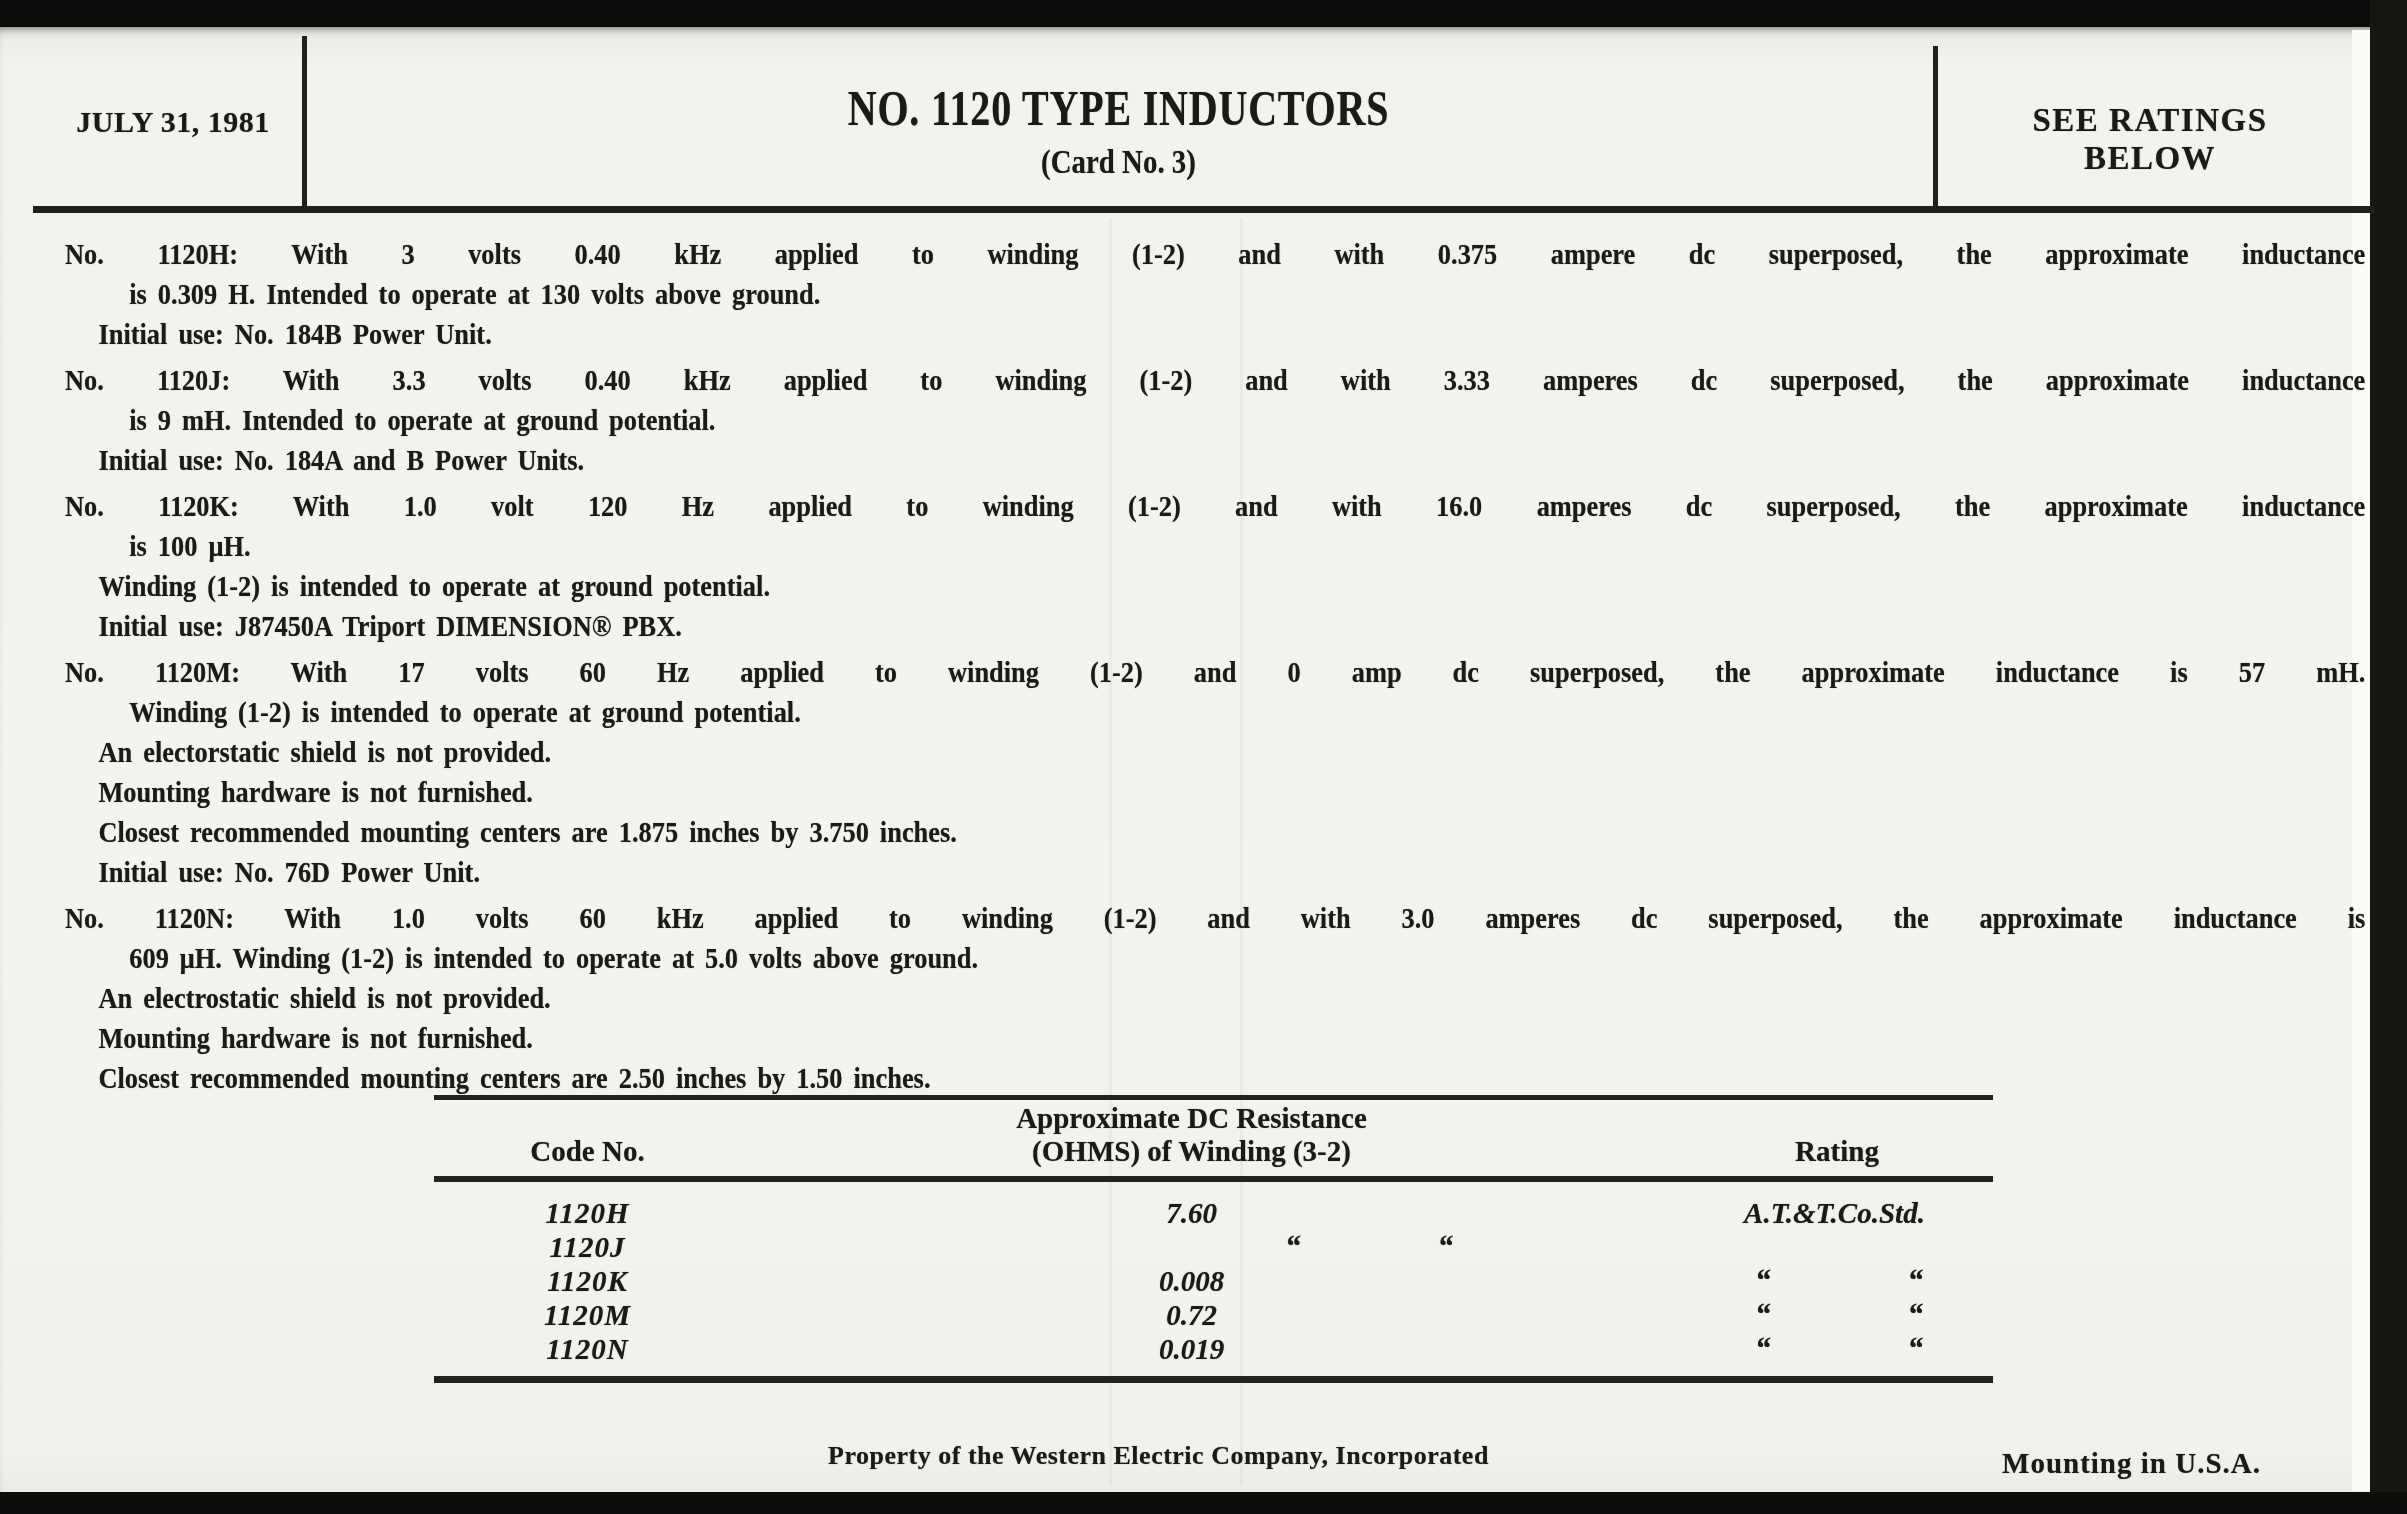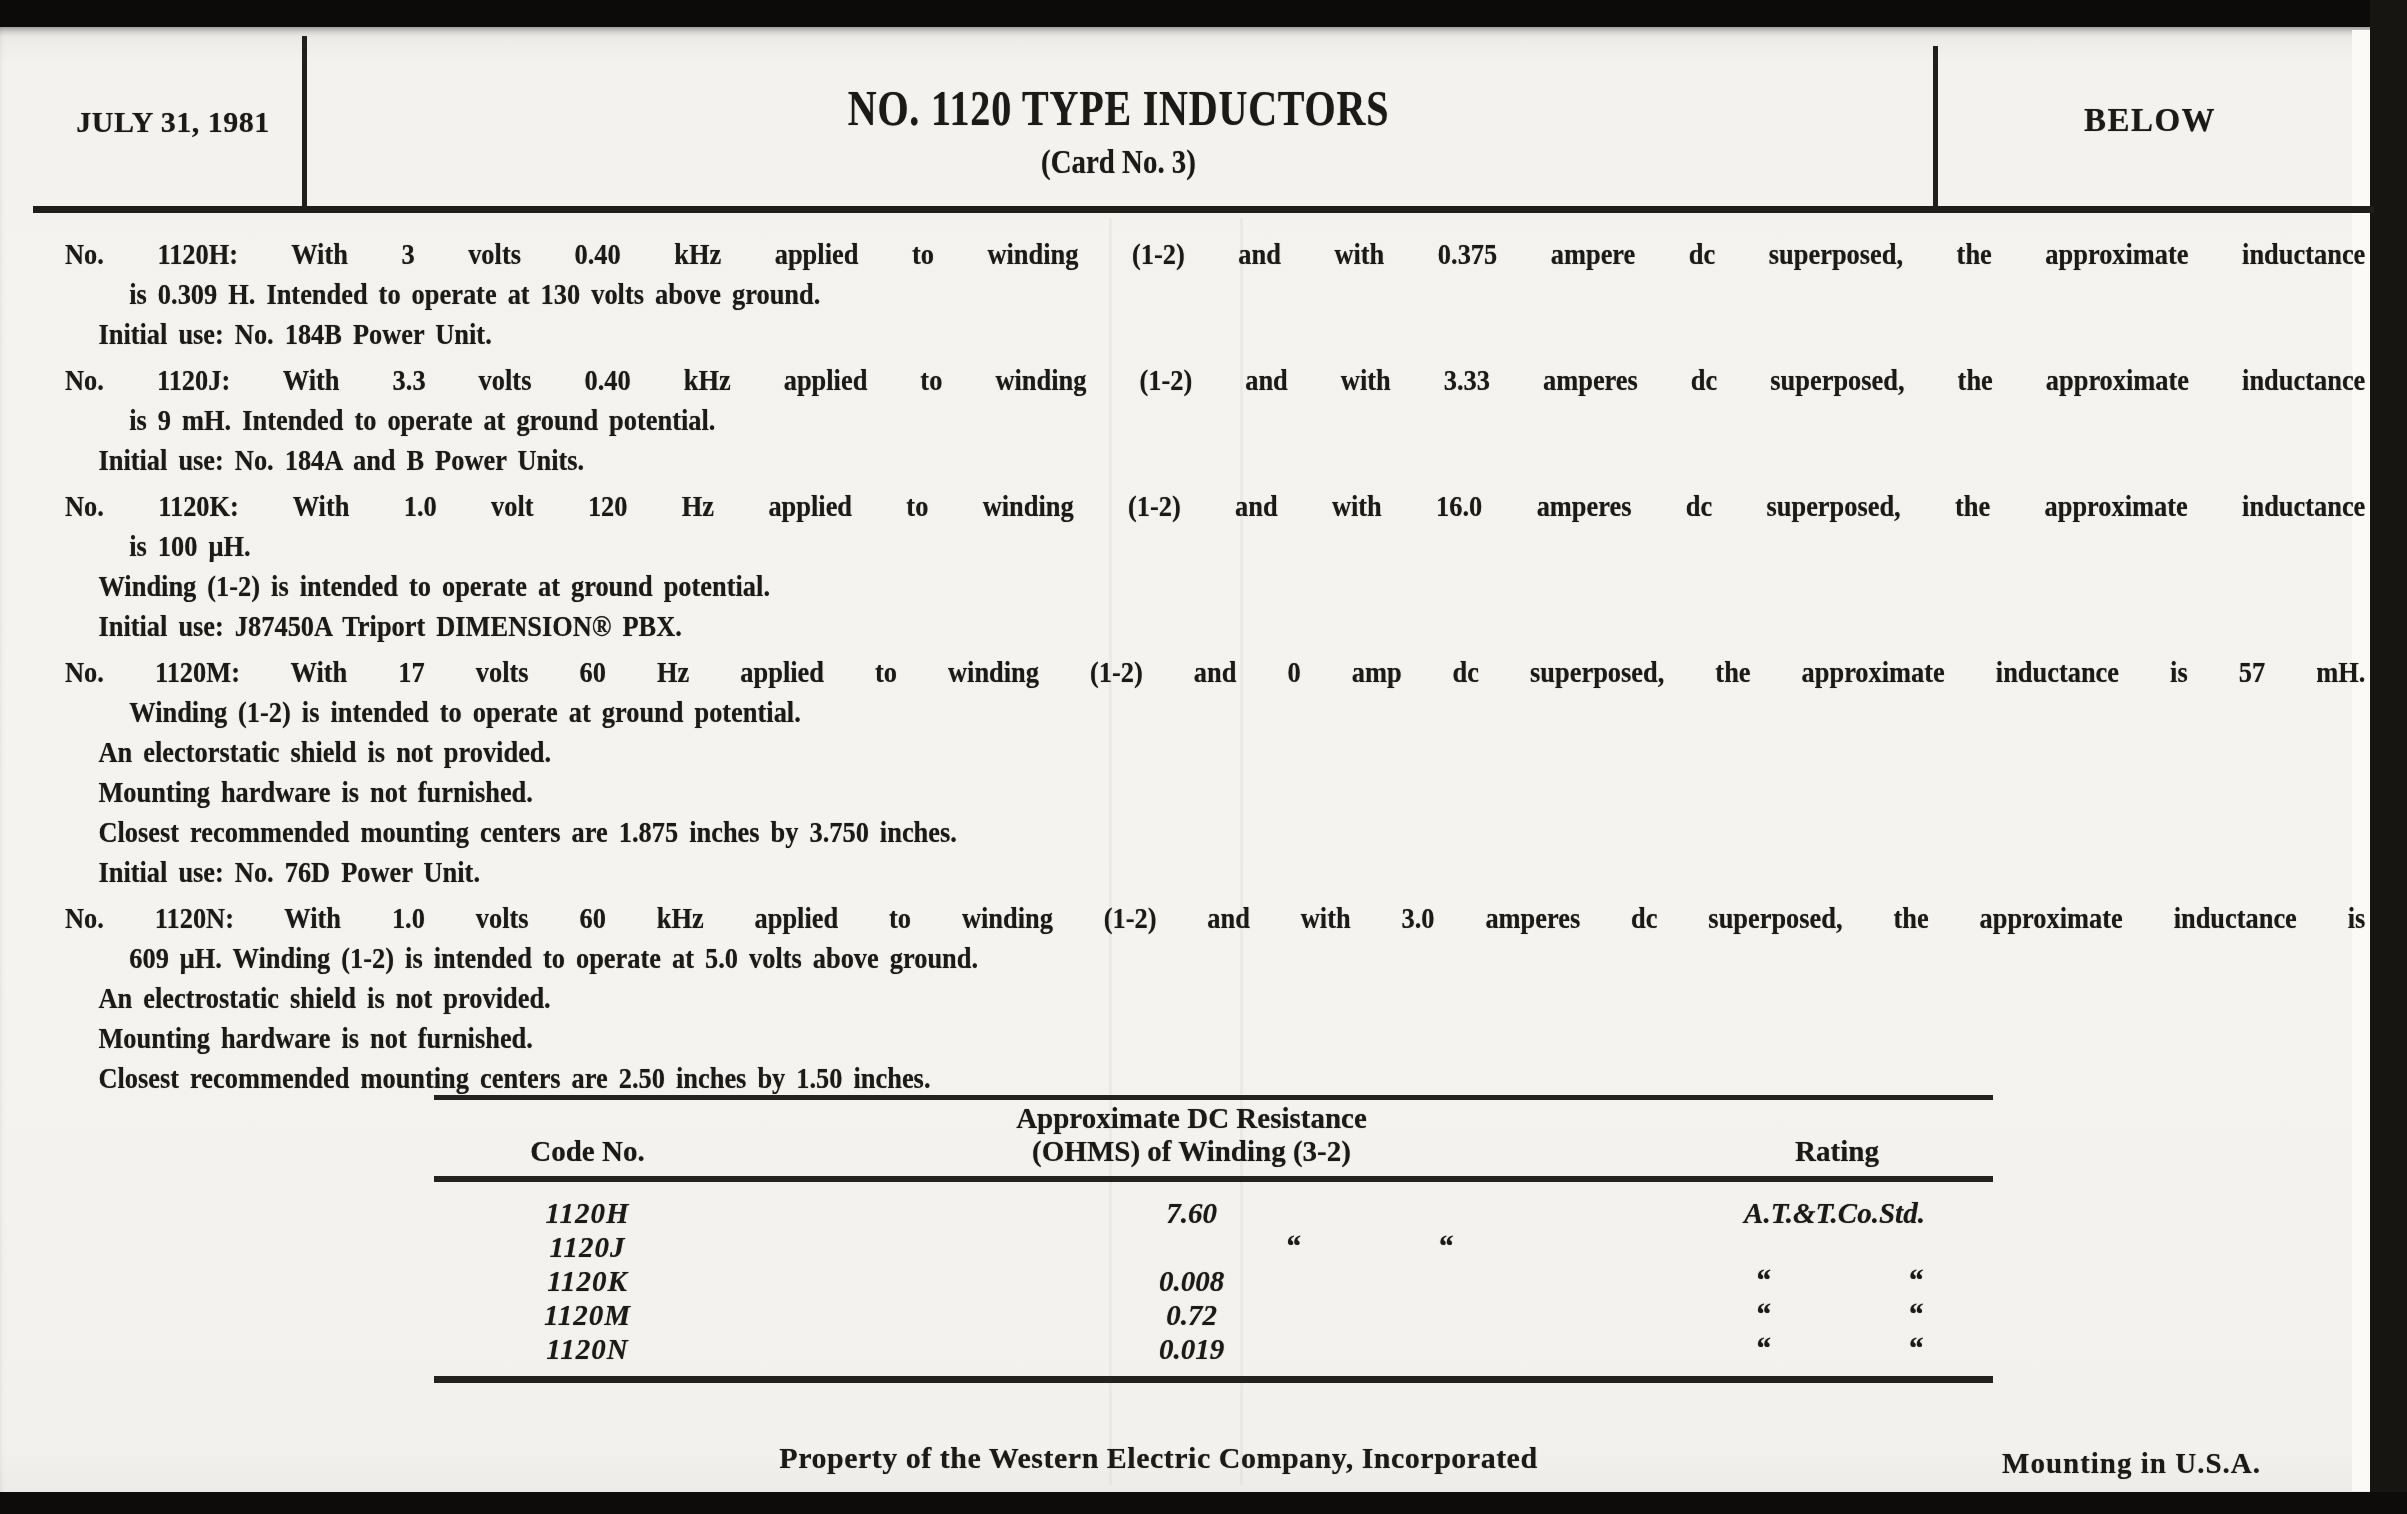--- a/index.html
+++ b/index.html
@@ -60,21 +60,21 @@
   .tr { display:grid; grid-template-columns:307px 782px 470px; height:34px; line-height:34px; }
   .td-code { text-align:center; letter-spacing:1px; }
   .td-res { text-align:center; padding-left:119px; }
   .td-rating { display:flex; justify-content:flex-end; }
   .rating-box { width:267px; margin-right:25px; text-align:center; }
   .ditto-pair { width:267px; margin-right:25px; display:flex; justify-content:space-between;
                 padding:0 45px 0 54px; box-sizing:border-box; font-size:31px; }
 
   
   .footer-prop { position:absolute; left:0; top:1441px; width:2317px; text-align:center;
-                 font-size:30px; letter-spacing:0.5px; }
+                 font-size:26px; letter-spacing:0.5px; }
   .footer-printed { position:absolute; left:1998px; top:1447px; width:267px; text-align:center;
                     font-size:29px; letter-spacing:1px; }
 </style>
 </head>
 <body>
 
 <div class="scan">
   <div class="paper"></div>
   <div class="bar-top"></div>
   <div class="edge-hl-r"></div>
@@ -84,20 +84,21 @@
   <div class="streak" style="left:1240px;"></div>
 
   <div class="date txt">JULY 31, 1981</div>
   <div class="vline vline-1"></div>
   <div class="vline vline-2"></div>
   <div class="title-wrap">
     <div class="title txt">NO. 1120 TYPE INDUCTORS</div>
     <div class="subtitle txt">(Card No. 3)</div>
   </div>
   <div class="ratings txt">
+    <div>SEE RATINGS</div>
     <div>BELOW</div>
   </div>
   <div class="hrule rule-header"></div>
 
   <div class="body-wrap txt">
     <div class="ln ln-main first">No. 1120H: With 3 volts 0.40 kHz applied to winding (1-2) and with 0.375 ampere dc superposed, the approximate inductance</div>
     <div class="ln ln-cont">is 0.309 H. Intended to operate at 130 volts above ground.</div>
     <div class="ln ln-sub">Initial use: No. 184B Power Unit.</div>
 
     <div class="ln ln-main">No. 1120J: With 3.3 volts 0.40 kHz applied to winding (1-2) and with 3.33 amperes dc superposed, the approximate inductance</div>

